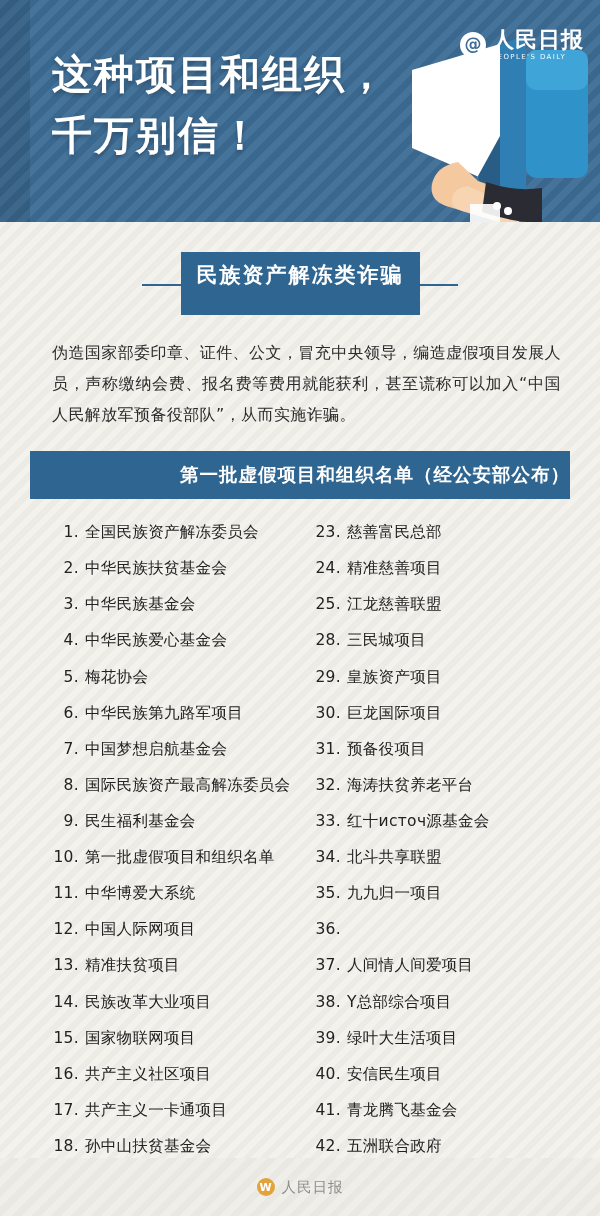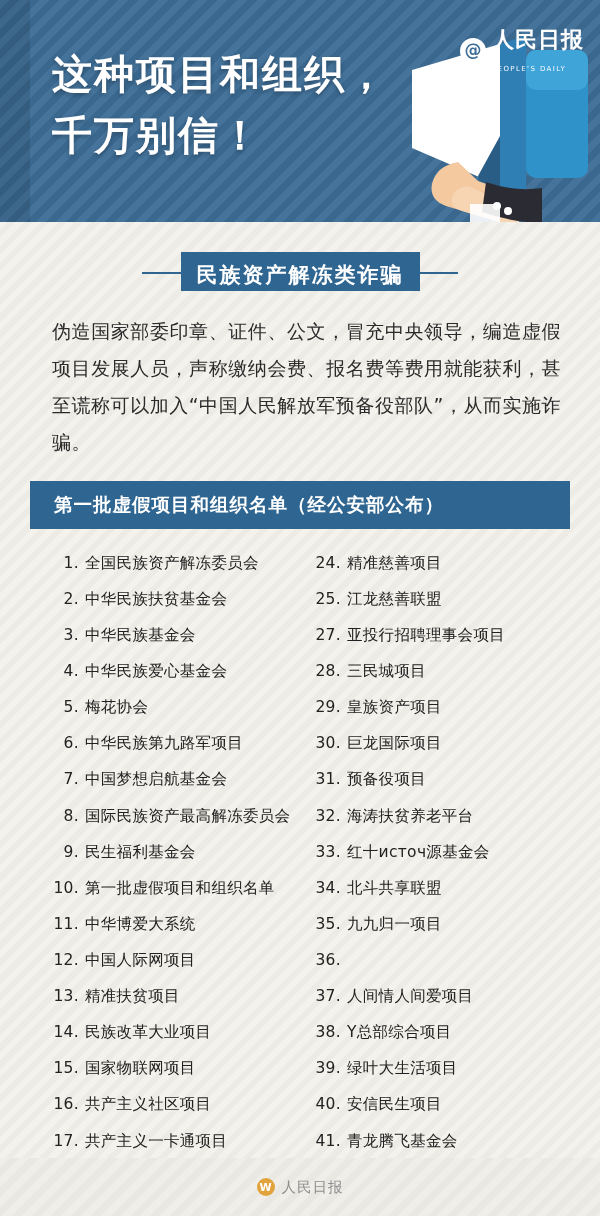--- a/index.html
+++ b/index.html
@@ -69,21 +69,21 @@
     font-size: 17px;
     font-weight: bold;
     display: flex; align-items: center; justify-content: center;
     line-height: 1;
   }
   .brand-txt { color: #fff; }
   .brand-name {
     font-size: 22px; font-weight: bold; letter-spacing: 1px; line-height: 1.05;
   }
   .brand-sub {
-    font-size: 7px; letter-spacing: 1.4px; opacity: 0.95; margin-top: 14px;
+    font-size: 7px; letter-spacing: 1.4px; opacity: 0.95; margin-top: 2px;
   }
 
   
   .mega {
     position: absolute;
     right: 0;
     top: 36px;
     width: 250px;
     height: 186px;
     z-index: 3;
@@ -106,40 +106,41 @@
     background: #2f6591;
   }
   .title-pill {
     position: relative;
     display: inline-block;
     background: #2f6591;
     color: #fff;
     font-size: 21px;
     font-weight: bold;
     letter-spacing: 2px;
-    padding: 9px 16px 2px 16px;
+    padding: 9px 16px 26px 16px;
   }
 
   .paragraph {
     margin: 22px 39px 0 52px;
-    font-size: 19px;
+    font-size: 16px;
     line-height: 1.95;
     color: #2b2b2b;
     text-align: justify;
     letter-spacing: 0.4px;
   }
 
   .section-bar {
     margin: 20px 30px 0 30px;
     background: #2f6591;
     color: #fff;
     font-size: 18.5px;
     font-weight: bold;
     letter-spacing: 1px;
     padding: 11px 0 12px 24px;
+    text-align: right;
   }
 
   .lists {
     display: flex;
     margin: 16px 0 0 0;
     padding: 0 34px 0 52px;
     gap: 10px;
   }
   .col { flex: 1 1 50%; }
   .item {
@@ -303,44 +304,45 @@
         <div class="item">
             <span class="num">16.</span>
             <span class="txt">共产主义社区项目</span>
           </div>
         <div class="item">
             <span class="num">17.</span>
             <span class="txt">共产主义一卡通项目</span>
           </div>
         <div class="item">
             <span class="num">18.</span>
+            <span class="txt">孙中山扶贫基金会</span>
           </div>
         <div class="item">
             <span class="num">19.</span>
             <span class="txt">福民慈善基金会</span>
           </div>
         <div class="item">
             <span class="num">20.</span>
             <span class="txt">爱德李氏基金会</span>
           </div>
 
       </div>
 
       <div class="col">
         <div class="item">
+            <span class="num">23.</span>
+            <span class="txt">慈善富民总部</span>
+          </div>
+        <div class="item">
             <span class="num">24.</span>
             <span class="txt">精准慈善项目</span>
           </div>
         <div class="item">
             <span class="num">25.</span>
             <span class="txt">江龙慈善联盟</span>
-          </div>
-        <div class="item">
-            <span class="num">27.</span>
-            <span class="txt">亚投行招聘理事会项目</span>
           </div>
         <div class="item">
             <span class="num">28.</span>
             <span class="txt">三民城项目</span>
           </div>
         <div class="item">
             <span class="num">29.</span>
             <span class="txt">皇族资产项目</span>
           </div>
         <div class="item">

